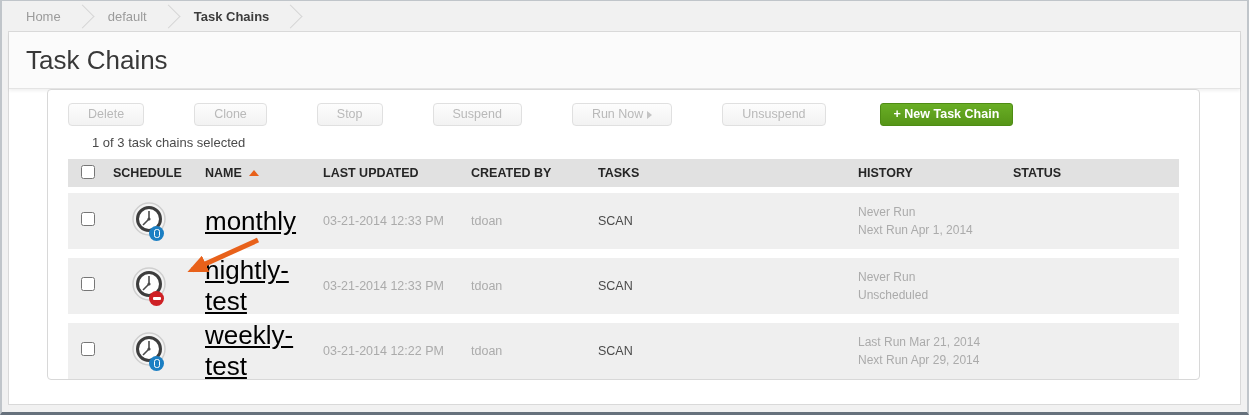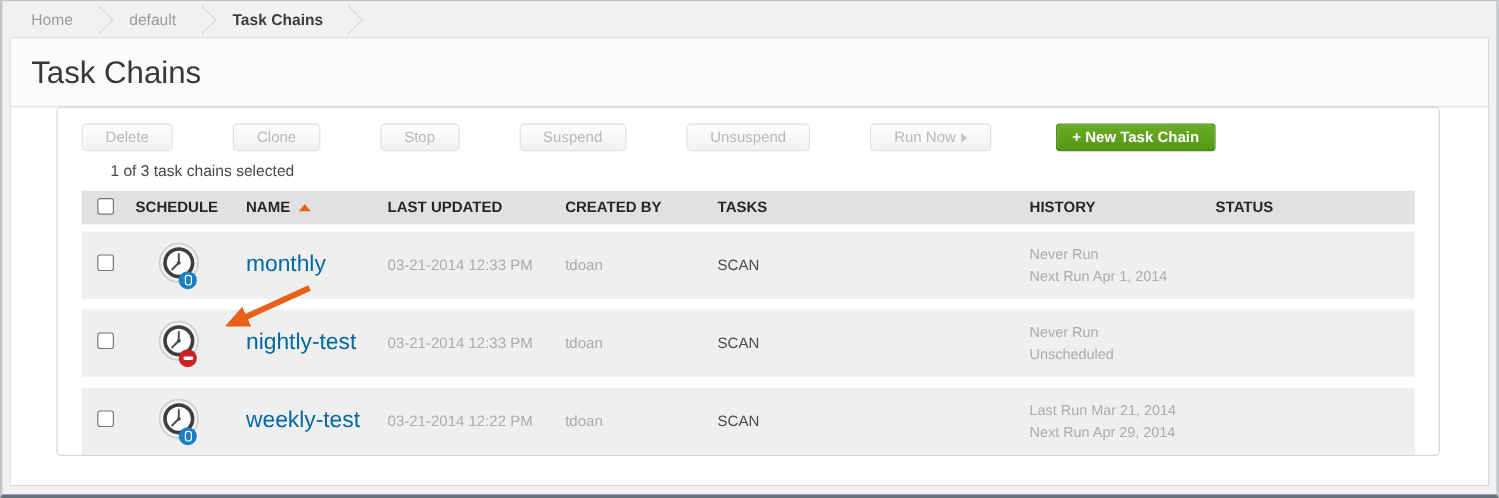--- a/index.html
+++ b/index.html
@@ -37,21 +37,21 @@
   .col-check { width:45px; flex:none; padding-left:13px; }
   .col-schedule { width:92px; flex:none; }
   .col-name { width:118px; flex:none; display:flex; align-items:center; }
   .col-updated { width:148px; flex:none; }
   .col-created { width:127px; flex:none; }
   .col-tasks { width:260px; flex:none; }
   .col-history { width:155px; flex:none; }
   .col-status { flex:1; }
   input[type=checkbox] { width:14px; height:14px; accent-color:#f5f5f5; }
   .sort-asc { width:0; height:0; border-left:5px solid transparent; border-right:5px solid transparent; border-bottom:6px solid #e8611a; margin-left:7px; }
-  .cell-name { font-size:19px; color:#0369a1; }
+  .cell-name { font-size:26px; color:#000000;text-decoration:underline; }
   .cell-dim { font-size:12.5px; color:#ababab; }
   .cell-tasks { font-size:12.5px; color:#4a4a4a; }
   .cell-history { font-size:12px; color:#ababab; line-height:18px; }
   
   .sched-wrap { position:relative; width:38px; height:40px; margin-left:18px; }
   .badge { position:absolute; left:18px; top:25px; width:15px; height:15px; border-radius:50%; display:flex; align-items:center; justify-content:center; }
   .badge.blue { background:#1b7fc3; }
   .badge.red  { background:#ce2125; }
   .badge .pause-glyph { width:6px; height:9px; border:1.5px solid #fff; border-radius:2.5px; }
   .badge .minus-glyph { width:8px; height:2.5px; background:#fff; border-radius:1px; }
@@ -76,22 +76,22 @@
     <span class="page-title">Task Chains</span>
   </div>
 
   <div class="card">
 
     <div class="toolbar">
       <button class="btn">Delete</button>
       <button class="btn">Clone</button>
       <button class="btn">Stop</button>
       <button class="btn">Suspend</button>
+      <button class="btn"><span>Run Now</span><span class="run-caret"></span></button>
       <button class="btn">Unsuspend</button>
-      <button class="btn"><span>Run Now</span><span class="run-caret"></span></button>
       <button class="btn-green">+ New Task Chain</button>
     </div>
 
     <div class="selection-summary">1 of 3 task chains selected</div>
 
     <div class="thead">
       <div class="col-check">
         <input type="checkbox" style="">
       </div>
       <div class="col-schedule">SCHEDULE</div>

